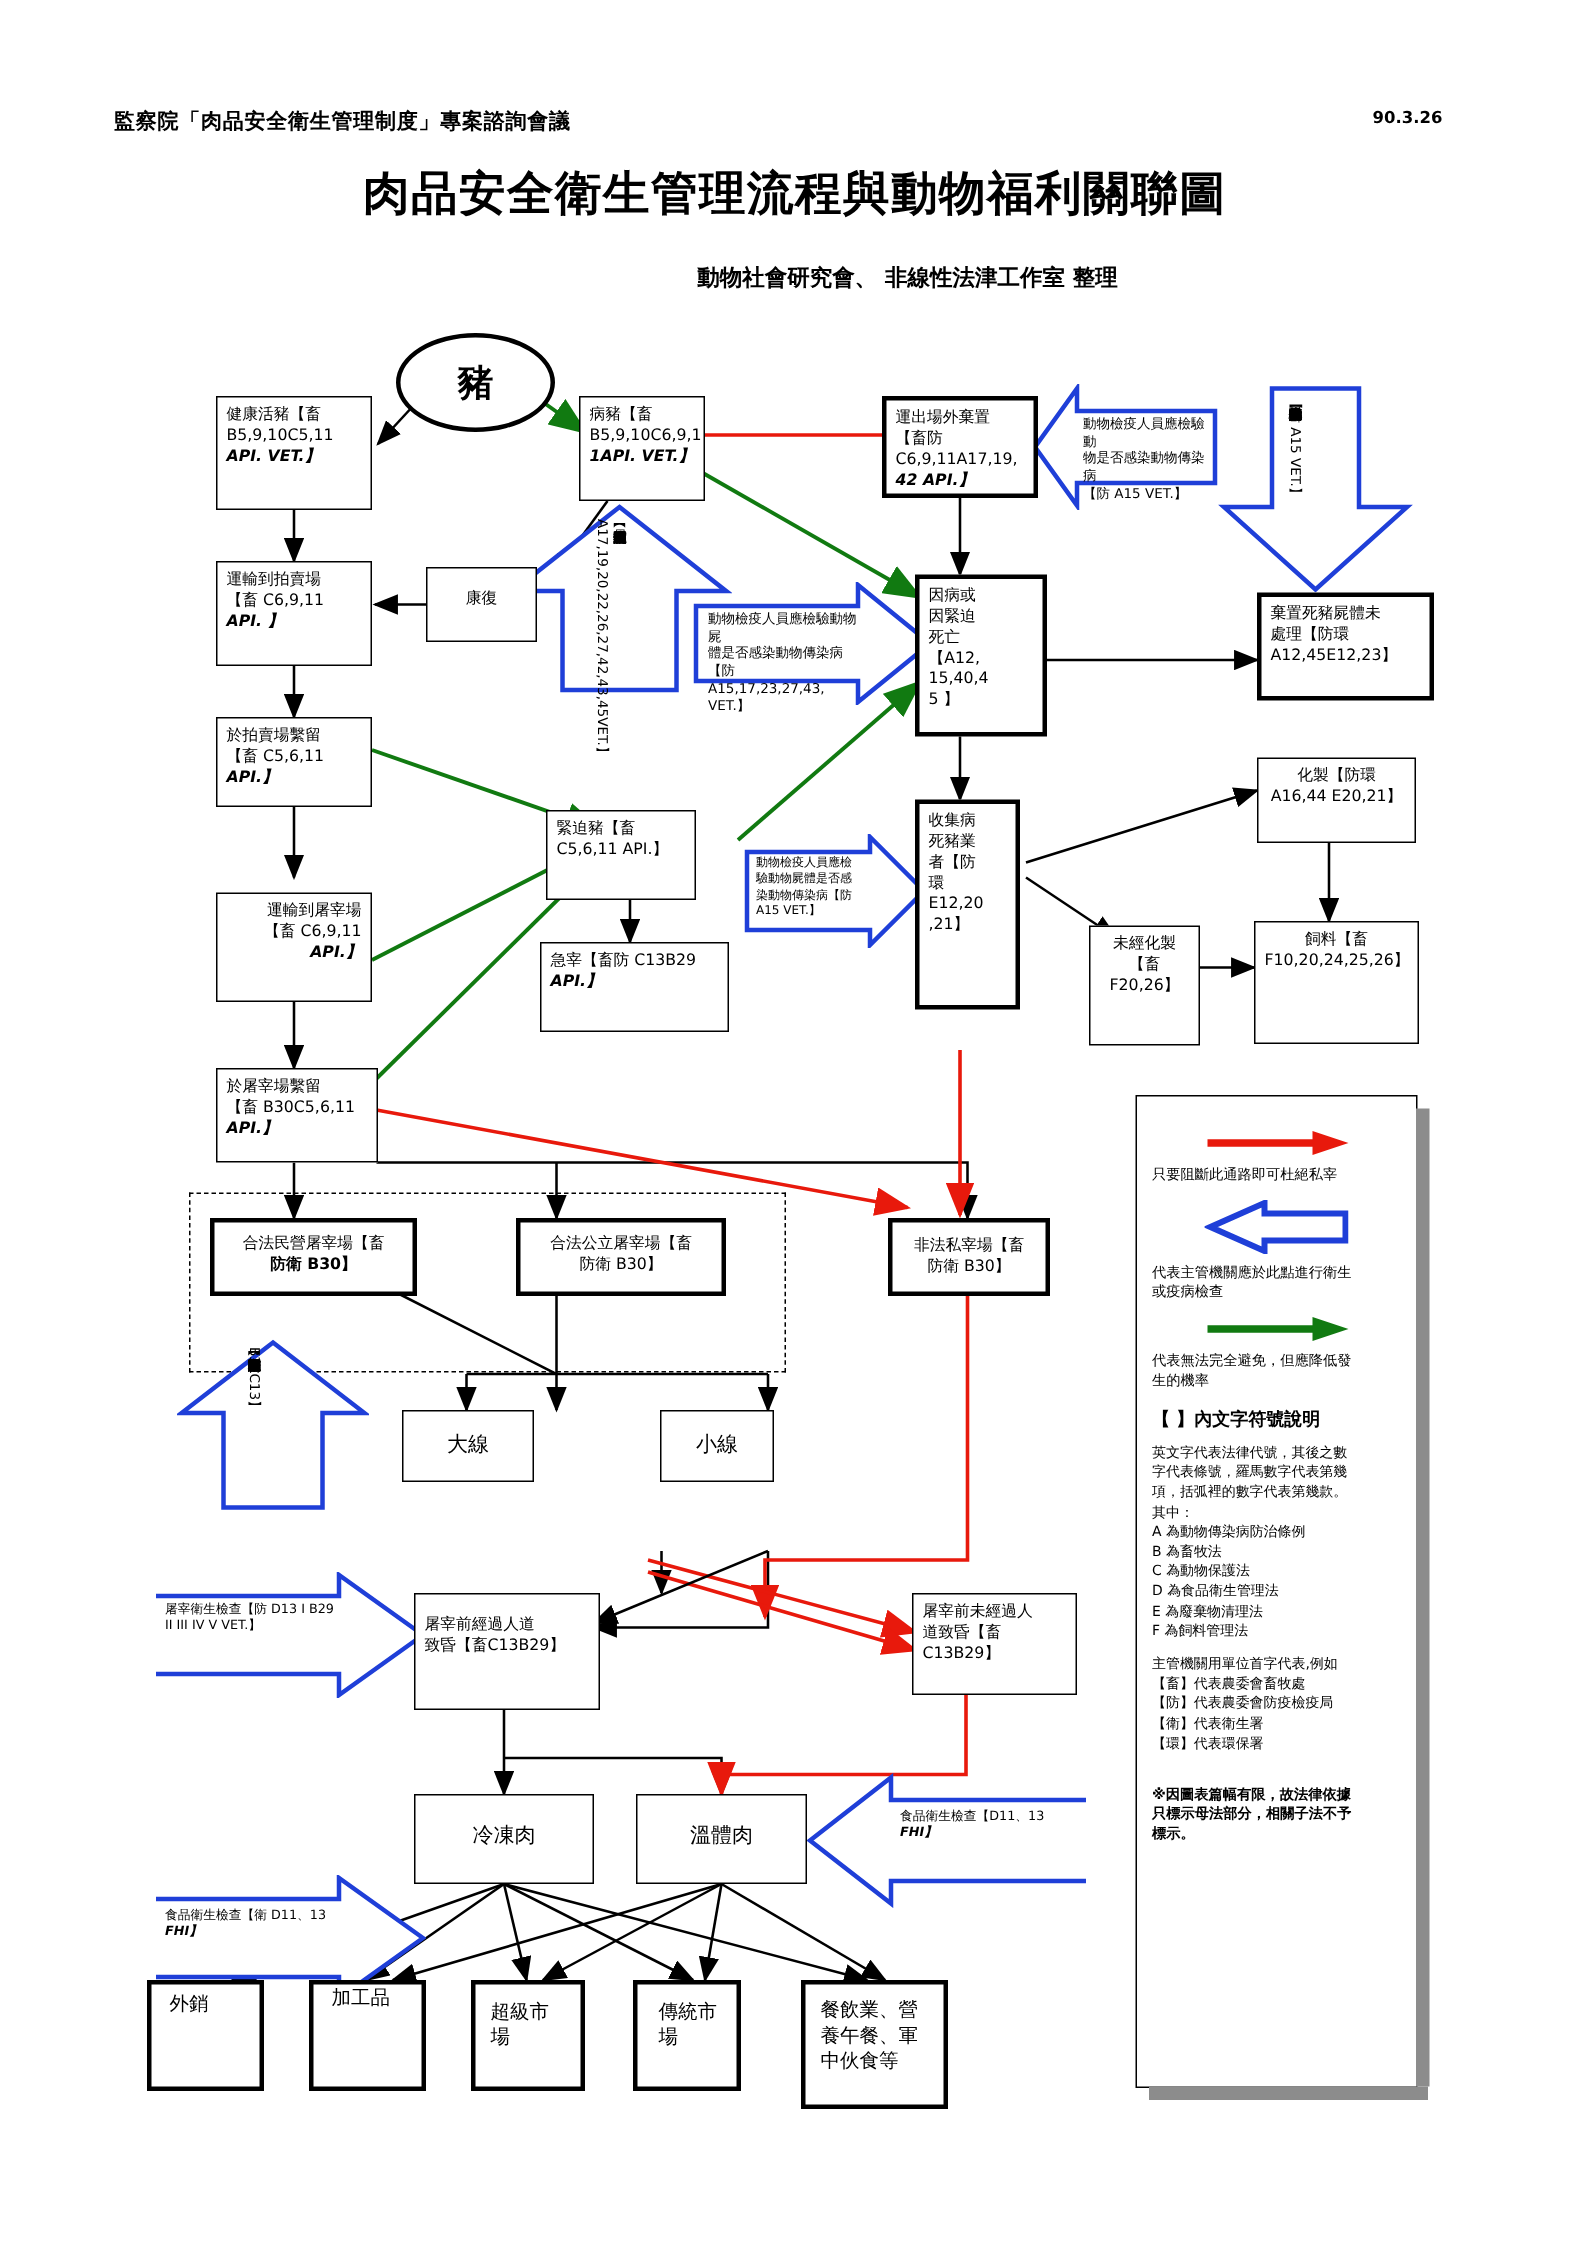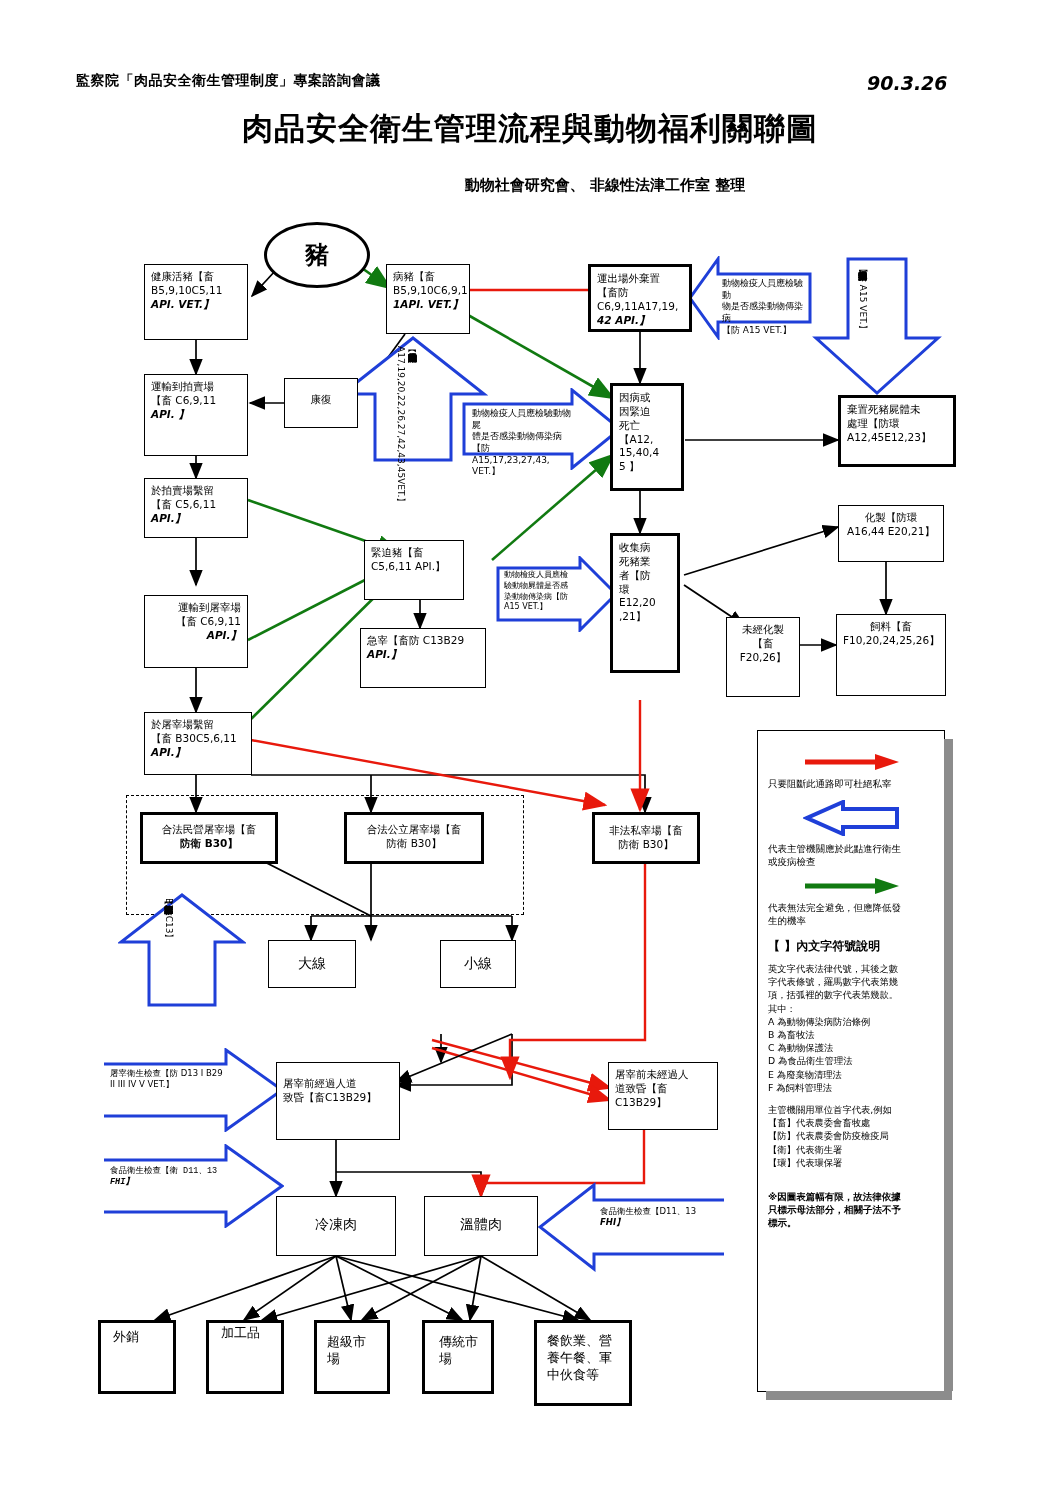--- a/index.html
+++ b/index.html
@@ -2,21 +2,21 @@
 <html><head>
 <meta charset="utf-8">
 <style>
   html,body{margin:0;padding:0;background:#fff;}
   body{width:1060px;height:1500px;position:relative;
        font-family:"DejaVu Sans","Liberation Sans",sans-serif;color:#000;}
   #stage{position:relative;width:1060px;height:1500px;overflow:hidden;}
   svg#wires{position:absolute;left:0;top:0;width:1060px;height:1500px;pointer-events:none;}
 
   .hdr-left{position:absolute;left:76px;top:72px;font-size:14px;font-weight:bold;letter-spacing:.5px;}
-  .hdr-right{position:absolute;left:867px;top:72px;font-size:19px;font-weight:bold;font-family:"DejaVu Sans",sans-serif;font-style:italic;}
+  .hdr-right{position:absolute;left:915px;top:72px;font-size:11px;font-weight:bold;font-family:"DejaVu Sans",sans-serif;}
   .title{position:absolute;left:0;top:108px;width:1060px;text-align:center;font-size:31px;font-weight:bold;letter-spacing:1px;}
   .credit{position:absolute;left:0;top:176px;width:1060px;text-align:center;font-size:15px;font-weight:bold;padding-left:150px;box-sizing:border-box;}
 
   .node{position:absolute;border:1.6px solid #000;background:#fff;box-sizing:border-box;
         font-size:10.5px;line-height:1.32;padding:5px 6px;z-index:3;}
   .node.thick{border-width:3.4px;}
   .node.ctr{text-align:center;}
 
   .pig{position:absolute;left:264px;top:222px;width:100px;height:60px;border:3.6px solid #000;
        border-radius:50%;background:#fff;z-index:4;display:flex;align-items:center;justify-content:center;
@@ -145,21 +145,21 @@
   <div class="node" style="left:386px;top:264px;width:84px;height:70px;">
     <div>病豬【畜</div>
     <div>B5,9,10C6,9,1</div>
     <div style="font-weight:bold;font-style:italic;">1API. VET.】</div>
   </div>
 
   <div class="node ctr" style="left:284px;top:378px;width:74px;height:50px;padding-top:14px;">
     <div>康復</div>
   </div>
 
-  <div class="node" style="left:144px;top:374px;width:104px;height:82px;">
+  <div class="node" style="left:144px;top:374px;width:104px;height:70px;">
     <div>運輸到拍賣場</div>
     <div>【畜 C6,9,11</div>
     <div style="font-weight:bold;font-style:italic;">API. 】</div>
   </div>
 
   <div class="node" style="left:144px;top:478px;width:104px;height:60px;">
     <div>於拍賣場繫留</div>
     <div>【畜 C5,6,11</div>
     <div style="font-weight:bold;font-style:italic;">API.】</div>
   </div>
@@ -186,21 +186,21 @@
     <div style="font-weight:bold;font-style:italic;">API.】</div>
   </div>
 
   <div class="node thick" style="left:588px;top:264px;width:104px;height:68px;">
     <div>運出場外棄置</div>
     <div>【畜防</div>
     <div>C6,9,11A17,19,</div>
     <div style="font-weight:bold;font-style:italic;">42  API.】</div>
   </div>
 
-  <div class="node thick" style="left:610px;top:383px;width:74px;height:108px;">
+  <div class="node thick" style="left:610px;top:383px;width:88px;height:108px;">
     <div>因病或</div>
     <div>因緊迫</div>
     <div>死亡</div>
     <div>【A12,</div>
     <div>15,40,4</div>
     <div>5 】</div>
   </div>
 
   <div class="node thick" style="left:838px;top:395px;width:118px;height:72px;">
     <div>棄置死豬屍體未</div>
@@ -359,21 +359,21 @@
   <div class="callout" style="left:104px;top:1048px;width:180px;height:84px;">
     <svg width="180" height="84" viewBox="0 0 180 84">
       <path d="M0,16 L122,16 L122,2 L178,42 L122,82 L122,68 L0,68" fill="#fff" stroke="#1f3fd8" stroke-width="3"></path>
     </svg>
     <div class="ctext" style="left:6px;top:20px;width:118px;font-size:8.5px;">
       <div>屠宰衛生檢查【防 D13 I B29</div>
       <div>II III IV V  VET.】</div>
     </div>
   </div>
 
-  <div class="callout" style="left:104px;top:1144px;width:180px;height:84px;font-family:Liberation Mono, monospace;">
+  <div class="callout" style="left:104px;top:1250px;width:180px;height:84px;">
     <svg width="180" height="84" viewBox="0 0 180 84">
       <path d="M0,16 L122,16 L122,2 L178,42 L122,82 L122,68 L0,68" fill="#fff" stroke="#1f3fd8" stroke-width="3"></path>
     </svg>
     <div class="ctext" style="left:6px;top:22px;width:118px;font-size:8.5px;">
       <div>食品衛生檢查【衛 D11、13</div>
       <div style="font-weight:bold;font-style:italic;">FHI】</div>
     </div>
   </div>
 
   <div class="callout" style="left:538px;top:1182px;width:188px;height:90px;">

